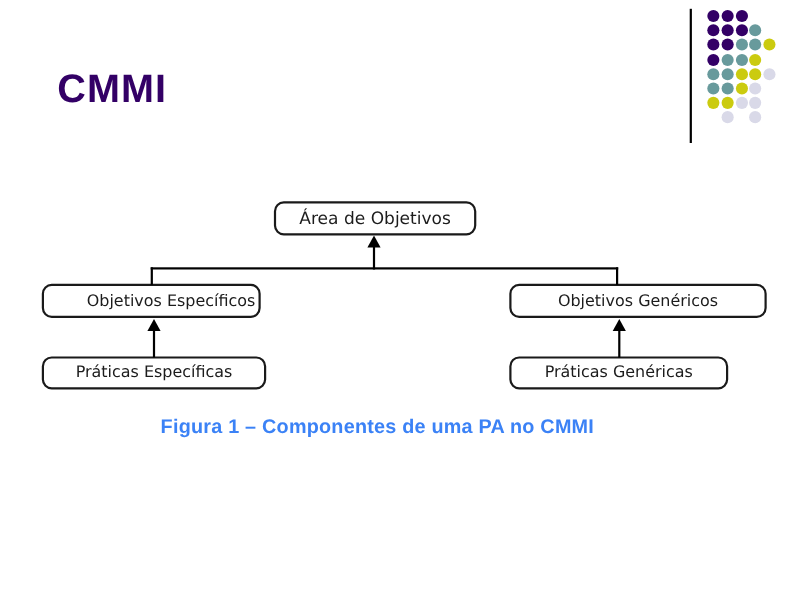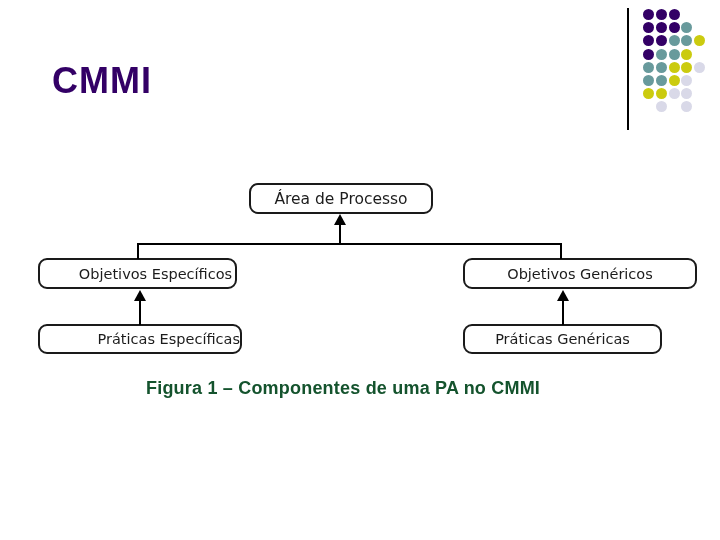--- a/index.html
+++ b/index.html
@@ -24,40 +24,40 @@
   .node{
     position:absolute;box-sizing:border-box;background:#fff;
     border:2px solid #1a1a1a;border-radius:9px;
     display:flex;align-items:center;justify-content:center;
     font-family:"DejaVu Sans",sans-serif;font-size:14.5px;color:#1c1c1c;
     white-space:nowrap;
   }
   .n-area{left:249px;top:183px;width:184px;height:31px;font-size:15.5px;}
   .n-obj-esp{left:38px;top:258px;width:199px;height:31px;padding-left:36px;}
   .n-obj-gen{left:463px;top:258px;width:234px;height:31px;}
-  .n-pra-esp{left:38px;top:324px;width:204px;height:30px;justify-content:flex-end;}
+  .n-pra-esp{left:38px;top:324px;width:204px;height:30px;}
   .n-pra-gen{left:463px;top:324px;width:199px;height:30px;text-align:right;}
   .conn{position:absolute;background:#000;}
   .h-main{left:137px;top:243px;width:425px;height:2px;}
   .stub-left{left:137px;top:243px;width:2px;height:16px;}
   .stub-right{left:560px;top:243px;width:2px;height:16px;}
   .shaft-center{left:339px;top:224px;width:2px;height:21px;}
   .shaft-left{left:139px;top:300px;width:2px;height:25px;}
   .shaft-right{left:562px;top:300px;width:2px;height:25px;}
   .arrowhead{
     position:absolute;width:0;height:0;
     border-left:6px solid transparent;border-right:6px solid transparent;
     border-bottom:11px solid #000;
   }
   .ah-center{left:334px;top:214px;}
   .ah-left{left:134px;top:290px;}
   .ah-right{left:557px;top:290px;}
   .figure-caption{
     position:absolute;left:146px;top:378px;
-    font-size:18px;font-weight:bold;color:#14532d;
+    font-size:18px;font-weight:bold;color:#3b82f6;
     font-family:"Liberation Sans",sans-serif;letter-spacing:0.2px;
   }
 </style>
 </head>
 <body>
 
 <div class="slide">
 
   <div class="slide-title">CMMI</div>
 
@@ -92,21 +92,21 @@
       <span class="dot" style="left: 35.8px; top: 88.2px; background: rgb(203, 203, 15);"></span>
       <span class="dot" style="left: 48.6px; top: 88.2px; background: rgb(217, 217, 232);"></span>
       <span class="dot" style="left: 61.4px; top: 88.2px; background: rgb(217, 217, 232);"></span>
       <span class="dot" style="left: 35.8px; top: 101.4px; background: rgb(217, 217, 232);"></span>
       <span class="dot" style="left: 61.4px; top: 101.4px; background: rgb(217, 217, 232);"></span>
     </div>
 
   <div class="diagram">
 
     <div class="node n-area">
-      <span>Área de Processo</span>
+      <span>Área de Objetivos</span>
     </div>
 
     <div class="node n-obj-esp">
       <span>Objetivos Específicos</span>
     </div>
 
     <div class="node n-obj-gen">
       <span>Objetivos Genéricos</span>
     </div>
 

